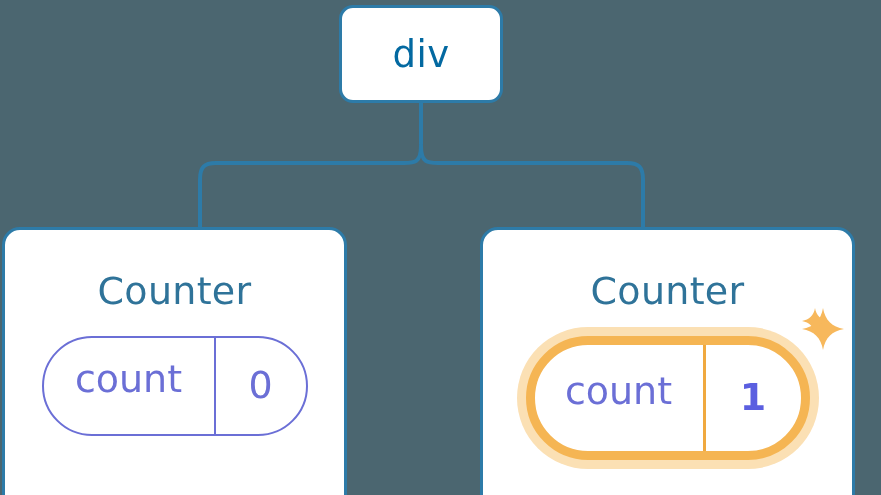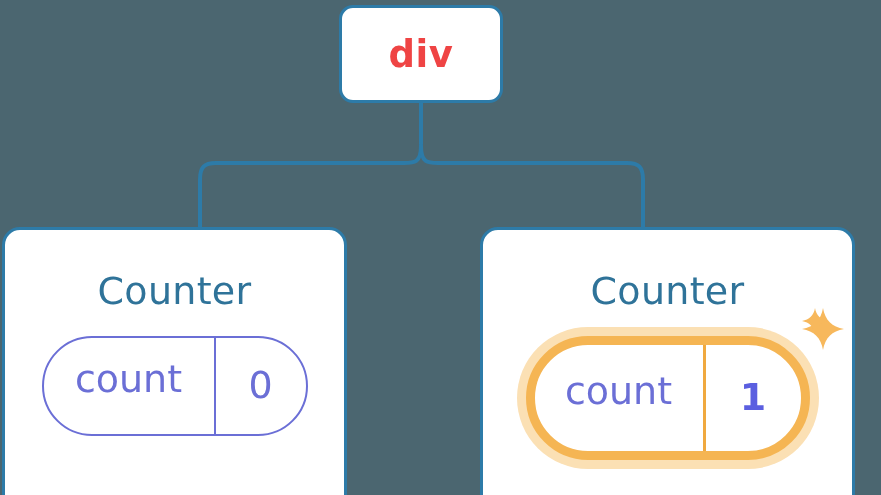--- a/index.html
+++ b/index.html
@@ -46,24 +46,23 @@
     left: 339px;
     top: 5px;
     width: 164px;
     height: 98px;
     display: flex;
     align-items: center;
     justify-content: center;
   }
   .node-root .node-title {
     font-size: 37px;
-    color: #ef4444;
+    color: #0369a1;
     letter-spacing: 0.5px;
     line-height: 1;
-    font-weight: bold;
   }
 
   
   .node-child {
     top: 227px;
     height: 326px;
     border-radius: 18px;
     display: flex;
     flex-direction: column;
     align-items: center;

